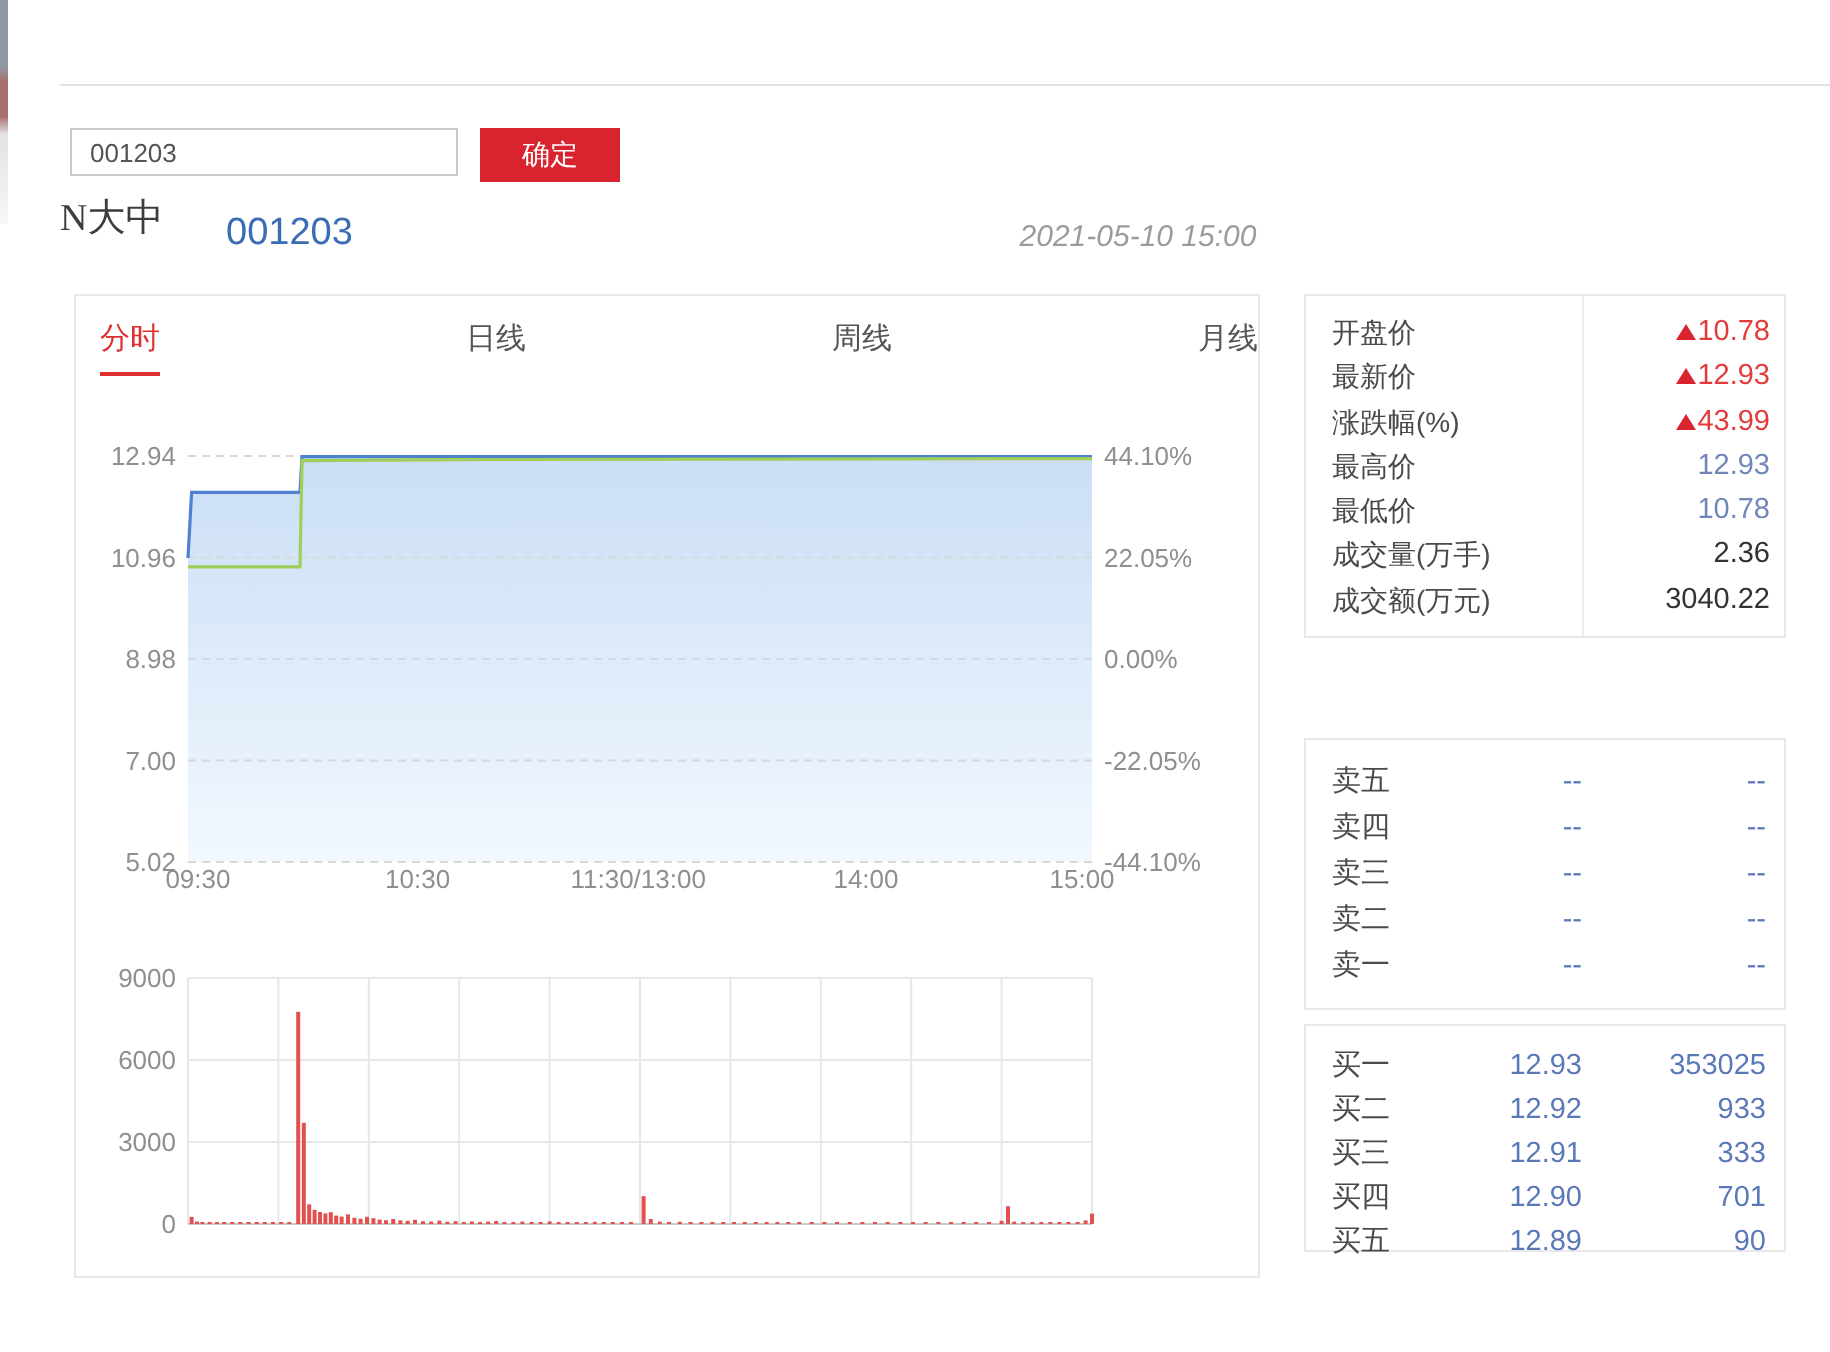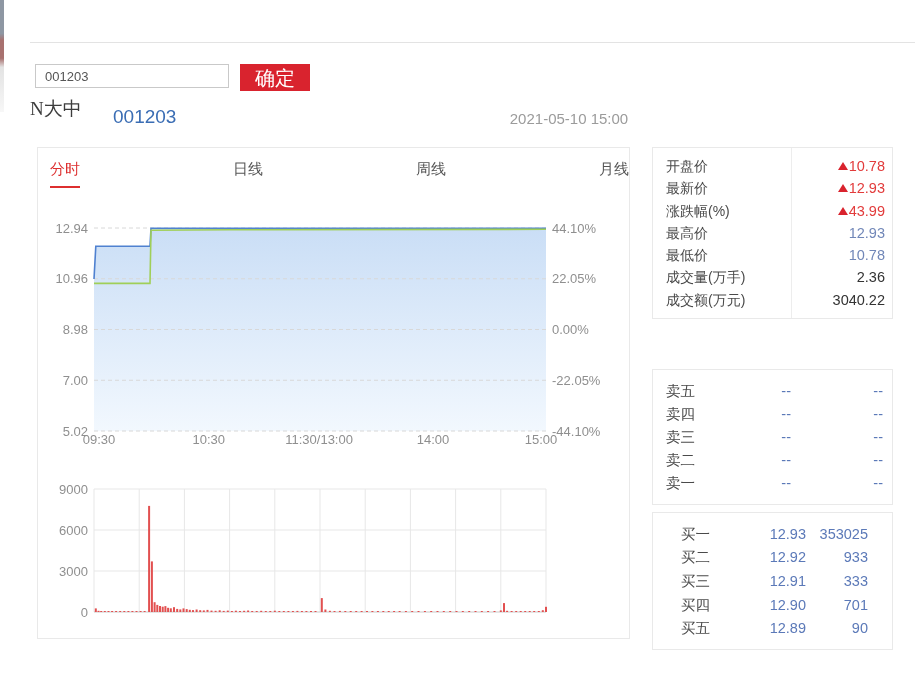--- a/index.html
+++ b/index.html
@@ -8,38 +8,38 @@
 
   .edge-strip { position:absolute; left:0; top:0; width:4px; height:112px;
     background:linear-gradient(#8e97a3 0%, #8e97a3 30%, #a8716f 36%, #a8716f 52%, #e3e3e3 60%, #f7f7f7 100%); }
 
   .page-title { position:absolute; left:30px; top:6px; font-size:23px; font-weight:bold; color:#1f1f1f; letter-spacing:1px; }
   .title-rule { position:absolute; left:30px; right:0; top:42px; border-top:1px solid #e3e3e3; }
 
   .search-input { position:absolute; left:35px; top:64px; width:183px; height:22px; border:1px solid #c9c9c9;
     padding:0 0 0 9px; font-size:13px; color:#555; outline:none; font-family:inherit; }
   .confirm-btn { position:absolute; left:240px; top:64px; width:70px; height:27px; background:#d9232e; color:#fff;
-    border:none; font-size:20px; cursor:pointer; font-family:inherit; }
+    border:none; font-size:14px; cursor:pointer; font-family:inherit; }
 
   .stock-name { position:absolute; left:30px; top:96px; font-size:19px; color:#3d3d3d;font-family:Liberation Serif, serif; }
   .stock-code { position:absolute; left:113px; top:106px; font-size:19px; color:#3a6db4; }
-  .timestamp  { position:absolute; left:505px; top:110px; width:128px; text-align:center; font-size:15px; color:#9b9b9b; }
+  .timestamp  { position:absolute; left:505px; top:110px; width:128px; text-align:center; font-size:15px; color:#9b9b9b;font-style:italic; }
 
   .chart-box { position:absolute; left:37px; top:147px; width:591px; height:490px; border:1px solid #e9e9e9; background:#fff; }
   .tabs { position:absolute; top:12px; left:12px; right:0; height:34px; display:flex; justify-content:space-between; align-items:flex-start; }
   .tab { font-size:15px; color:#555; padding-bottom:7px; cursor:pointer; }
   .tab.active { color:#dd2f2f; border-bottom:2px solid #dd2f2f; }
   #chart-svg { position:absolute; left:0; top:52px; }
   .axis-lbl { font-size:13px; fill:#8f8f8f; }
 
   .panel { position:absolute; left:652px; width:241px; border:1px solid #e9e9e9; background:#fff; box-sizing:border-box;
     display:flex; flex-direction:column; justify-content:space-around; }
   .quote-box { top:147px; height:172px; padding:7px 0; }
   .sell-box  { top:369px; height:136px; padding:9px 0; }
-  .buy-box   { top:512px; height:138px; padding:9px 15px; }
+  .buy-box   { top:512px; height:114px; padding:9px 0; }
 
   .q-divider { position:absolute; left:138px; top:0; bottom:0; border-left:1px solid #ededed; }
   .q-row { position:relative; height:23px; }
   .q-label { position:absolute; left:13px; font-size:14px; color:#4a4a4a; line-height:23px; }
   .q-val { position:absolute; right:7px; font-size:14.5px; line-height:23px; }
   .q-val.red  { color:#e23b3b; }
   .q-val.blue { color:#7187b8; }
   .q-val.dark { color:#333333; }
   .tri-up { position:absolute; right:44px; top:7px; width:0; height:0;
     border-left:5px solid transparent; border-right:5px solid transparent; border-bottom:8px solid #d9232e; }

